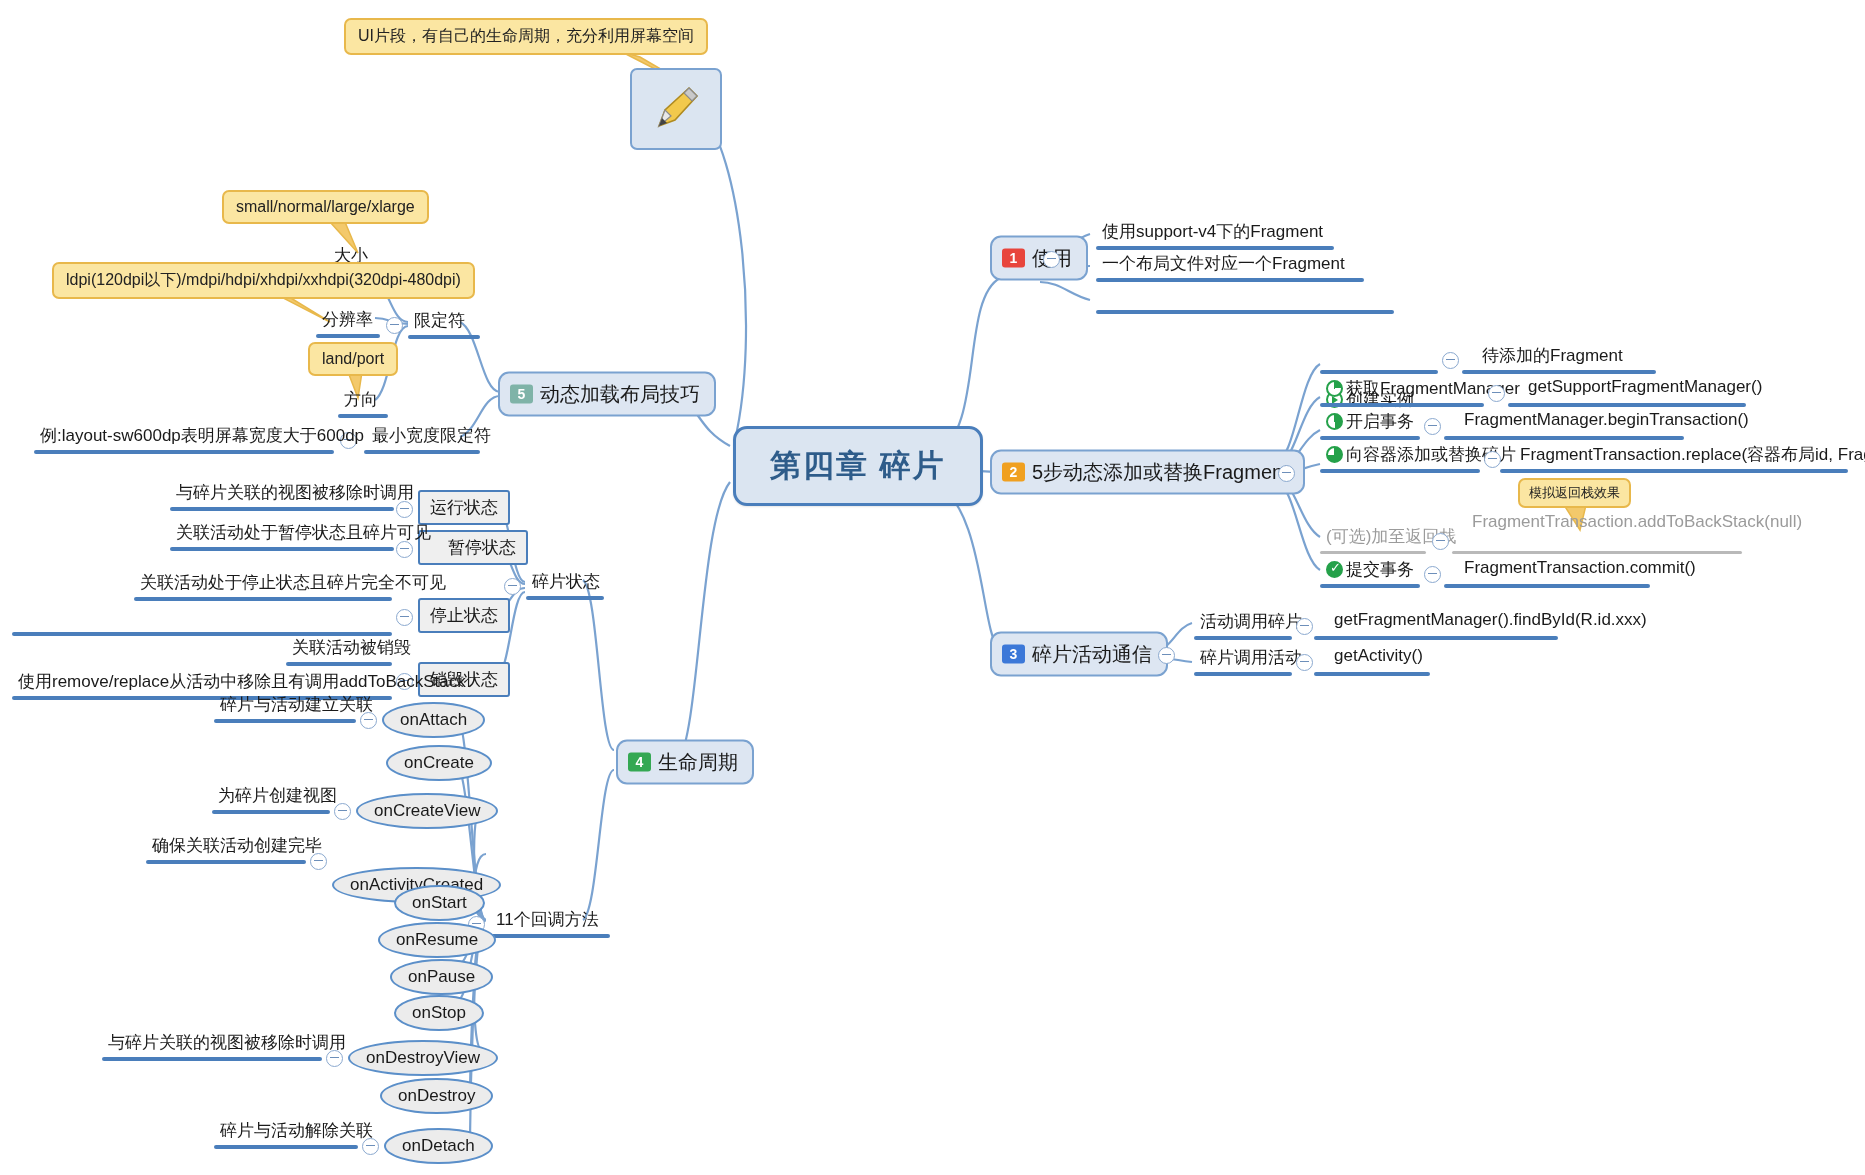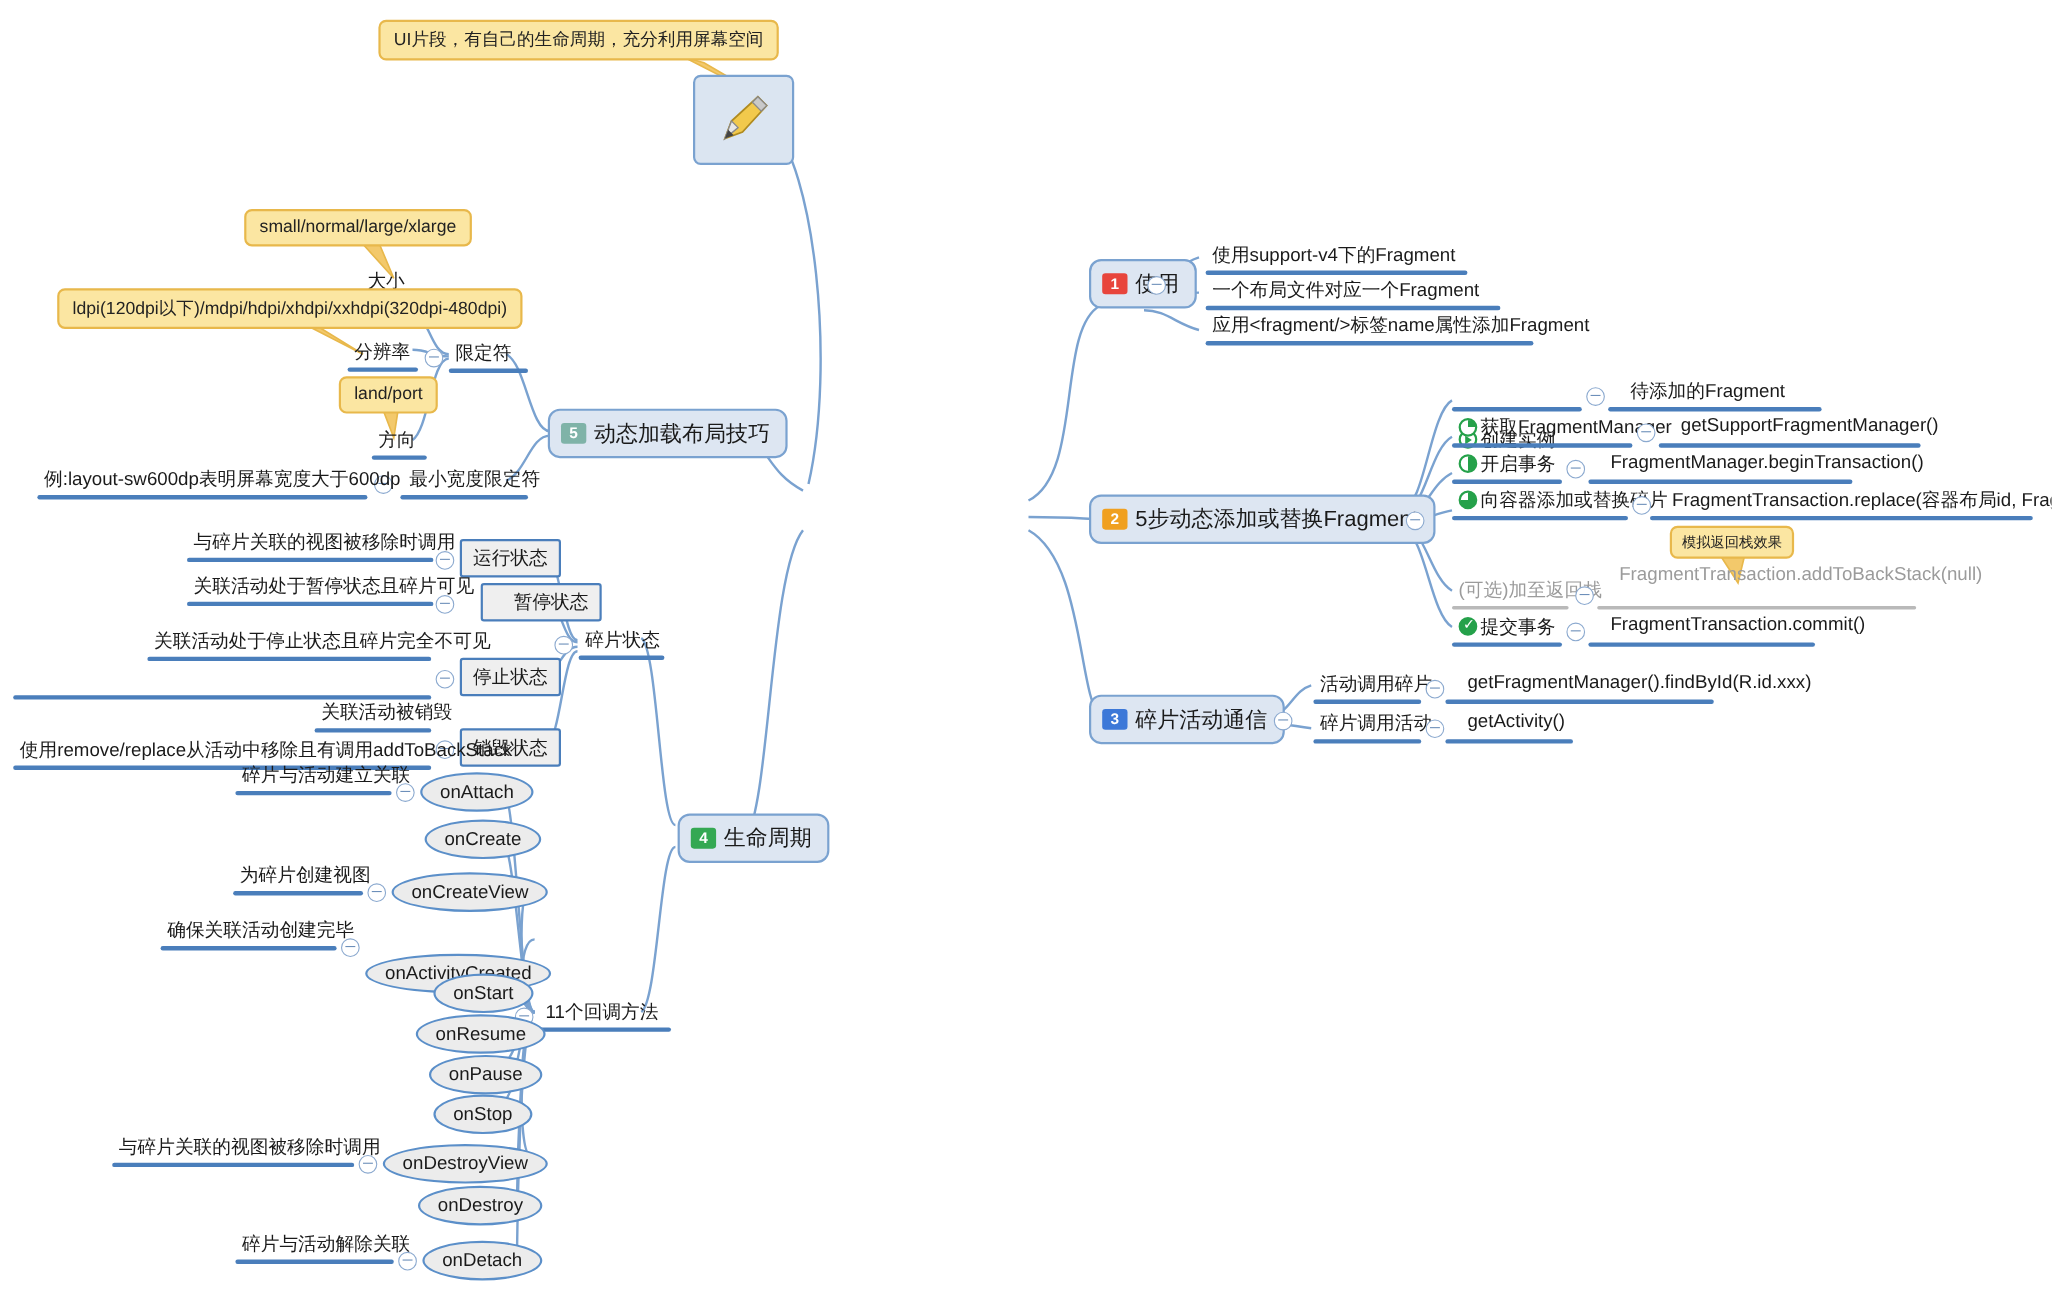--- a/index.html
+++ b/index.html
@@ -154,34 +154,34 @@
 
   <div class="node imgnode" style="left:630px;top:68px;">
     <svg width="54" height="54" viewBox="0 0 54 54">
       <polygon points="10,44 16,28 40,6 48,14 26,38" fill="#f2c94c" stroke="#b08b20" stroke-width="1.6"></polygon>
       <polygon points="10,44 16,28 22,34" fill="#e8e8e8" stroke="#8a8a8a" stroke-width="1.2"></polygon>
       <polygon points="10,44 13,36 18,41" fill="#444"></polygon>
       <polygon points="40,6 48,14 43,19 35,11" fill="#c9c9c9" stroke="#8a8a8a" stroke-width="1.2"></polygon>
     </svg>
   </div>
 
+  <div class="node central" style="left:733px;top:426px;">第四章 碎片</div>
 
   <div class="node mainbox" style="left:990px;top:258px;transform:translateY(-50%);">
     <span class="num" style="background:#e8453c;">1</span>
     <span>使用</span>
   </div>
   <div class="collapse" style="left:1043px;top:251px;"></div>
 
   <div class="node tnode" style="left:1098px;top:220px;">使用support-v4下的Fragment</div>
   <div class="uline" style="left:1096px;top:246px;width:238px;"></div>
 
   <div class="node tnode" style="left:1098px;top:252px;">一个布局文件对应一个Fragment</div>
   <div class="uline" style="left:1096px;top:278px;width:268px;"></div>
 
-  <div class="node tnode" style="left:1098px;top:284px;">应用&lt;fragment/&gt;标签name属性添加Fragment</div>
   <div class="uline" style="left:1096px;top:310px;width:298px;"></div>
 
   <div class="node mainbox" style="left:990px;top:472px;transform:translateY(-50%);">
     <span class="num" style="background:#f0a020;">2</span>
     <span>5步动态添加或替换Fragment</span>
   </div>
   <div class="collapse" style="left:1278px;top:465px;"></div>
 
   <div class="node tnode" style="left:1322px;top:344px;margin-top:44px;">
     <span class="glyph g0"></span><span>创建实例</span>
@@ -283,21 +283,21 @@
 
   <div class="node tnode" style="left:528px;top:570px;">碎片状态</div>
   <div class="uline" style="left:526px;top:596px;width:78px;"></div>
   <div class="collapse" style="left:504px;top:578px;"></div>
 
   <div class="node rbox" style="left:418px;top:490px;">运行状态</div>
   <div class="collapse" style="left:396px;top:501px;"></div>
   <div class="node tnode" style="left:172px;top:481px;">与碎片关联的视图被移除时调用</div>
   <div class="uline" style="left:170px;top:507px;width:224px;"></div>
 
-  <div class="node rbox" style="left:437px;top:530px;padding-left:28px;">暂停状态</div>
+  <div class="node rbox" style="left:418px;top:530px;padding-left:28px;">暂停状态</div>
   <div class="collapse" style="left:396px;top:541px;"></div>
   <div class="node tnode" style="left:172px;top:521px;">关联活动处于暂停状态且碎片可见</div>
   <div class="uline" style="left:170px;top:547px;width:224px;"></div>
 
   <div class="node rbox" style="left:418px;top:598px;">停止状态</div>
   <div class="collapse" style="left:396px;top:609px;"></div>
   <div class="node tnode" style="left:136px;top:571px;">关联活动处于停止状态且碎片完全不可见</div>
   <div class="uline" style="left:134px;top:597px;width:258px;"></div>
   <div class="uline" style="left:12px;top:632px;width:380px;"></div>
 

